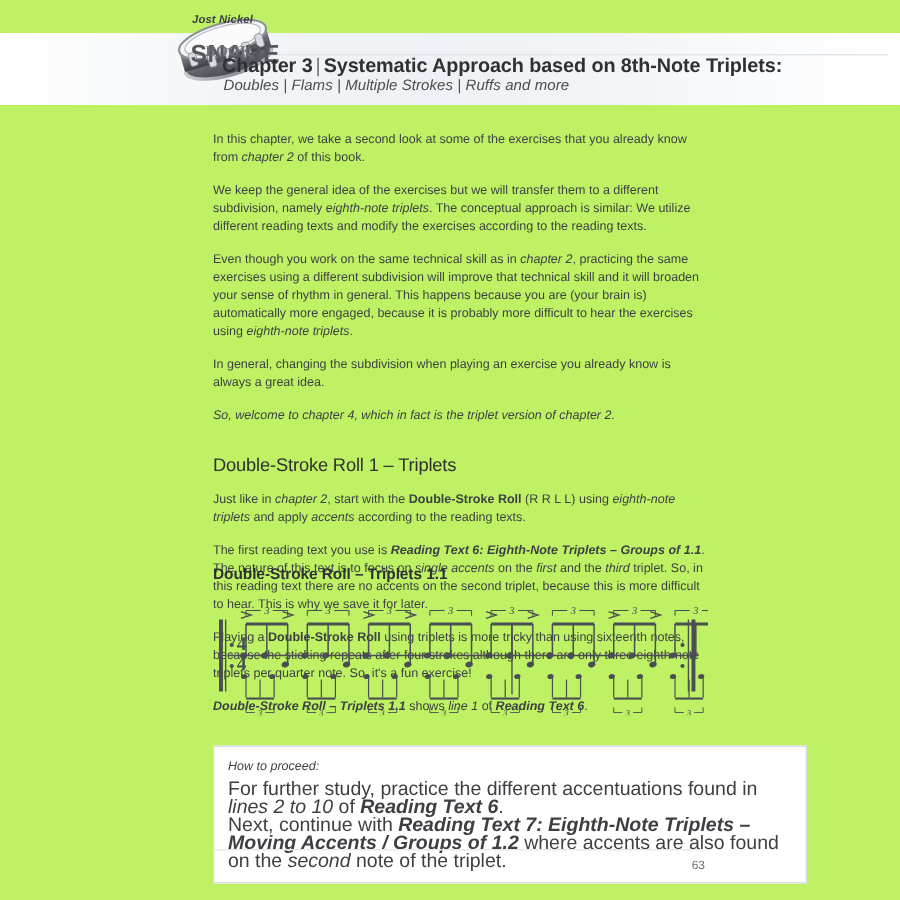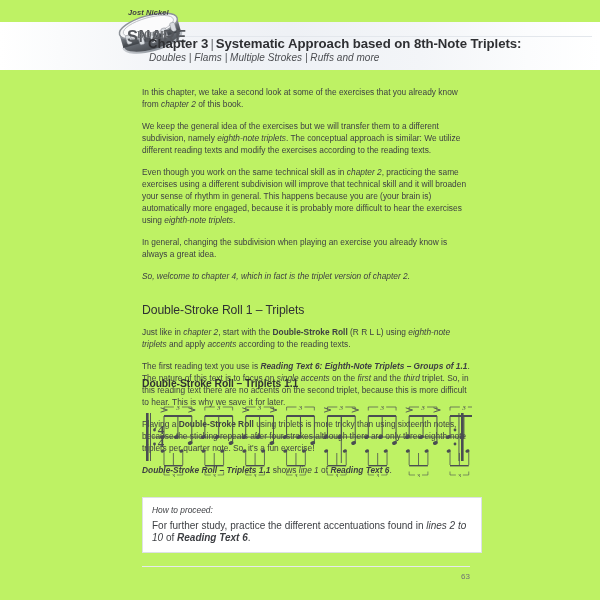--- a/index.html
+++ b/index.html
@@ -177,34 +177,34 @@
     width: 330px;
     height: 80px;
   }
   .staff-wrap svg { display: block; }
 
   
   .howto-box {
     position: absolute;
     left: 142px;
     top: 497px;
-    width: 340px;
+    width: 396px;
     border: 1px solid #dde1e6;
     background: #ffffff;
     padding: 7px 9px 8px 9px;
     box-sizing: border-box;
   }
   .howto-title {
     font-size: 8.35px;
     font-style: italic;
     color: #3d3f43;
     margin-bottom: 5px;
   }
   .howto-line {
-    font-size: 10px;
+    font-size: 13px;
     line-height: 12.0px;
     color: #3d3f43;
   }
 
   
   .footer-rule {
     position: absolute;
     left: 142px;
     top: 566px;
     width: 328px;
@@ -496,18 +496,19 @@
           <circle cx="313" cy="47" r="1.4" fill="#4a4d52"></circle>
           <rect x="316.5" y="16" width="0.9" height="48" fill="#4a4d52"></rect>
           <rect x="319" y="16" width="2.6" height="48" fill="#4a4d52"></rect>
         </svg>
     </div>
   </div>
 
   <div class="howto-box">
     <div class="howto-title">How to proceed:</div>
     <div class="howto-line">For further study, practice the different accentuations found in <span class="it">lines 2 to 10</span> of <span class="bdit">Reading Text 6</span>.</div>
+    <div class="howto-line">Next, continue with <span class="bdit">Reading Text 7: Eighth-Note Triplets – Moving Accents / Groups of 1.2</span> where accents are also found on the <span class="it">second</span> note of the triplet.</div>
   </div>
 
   <div class="footer-rule"></div>
   <div class="page-number">63</div>
 
 </div>
 
 </body></html>

